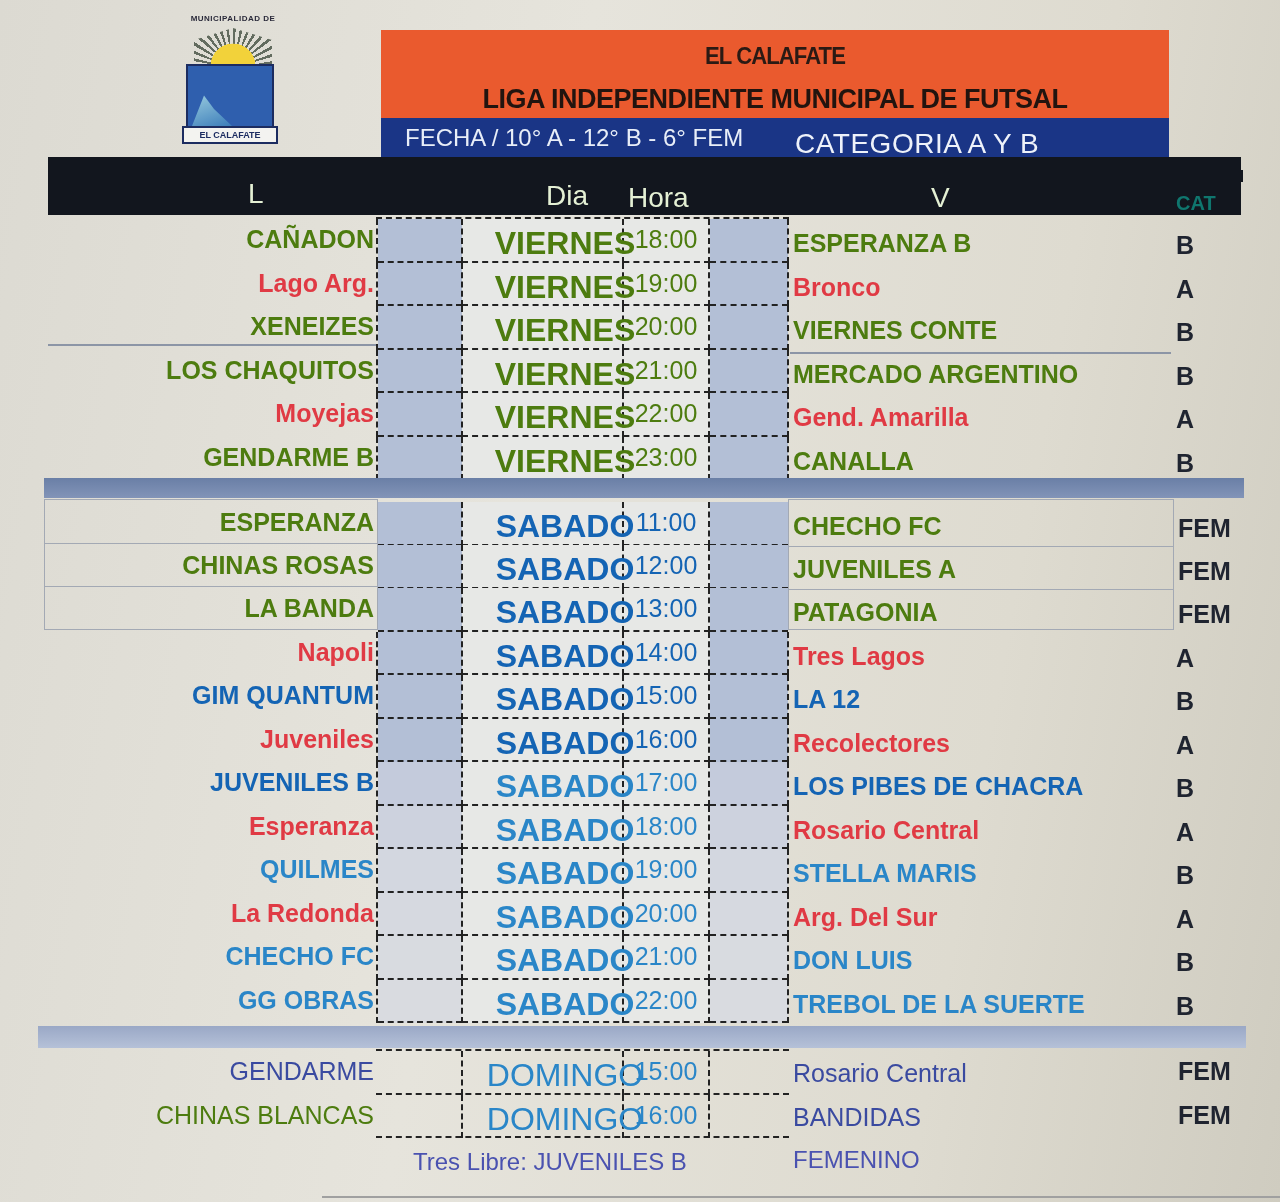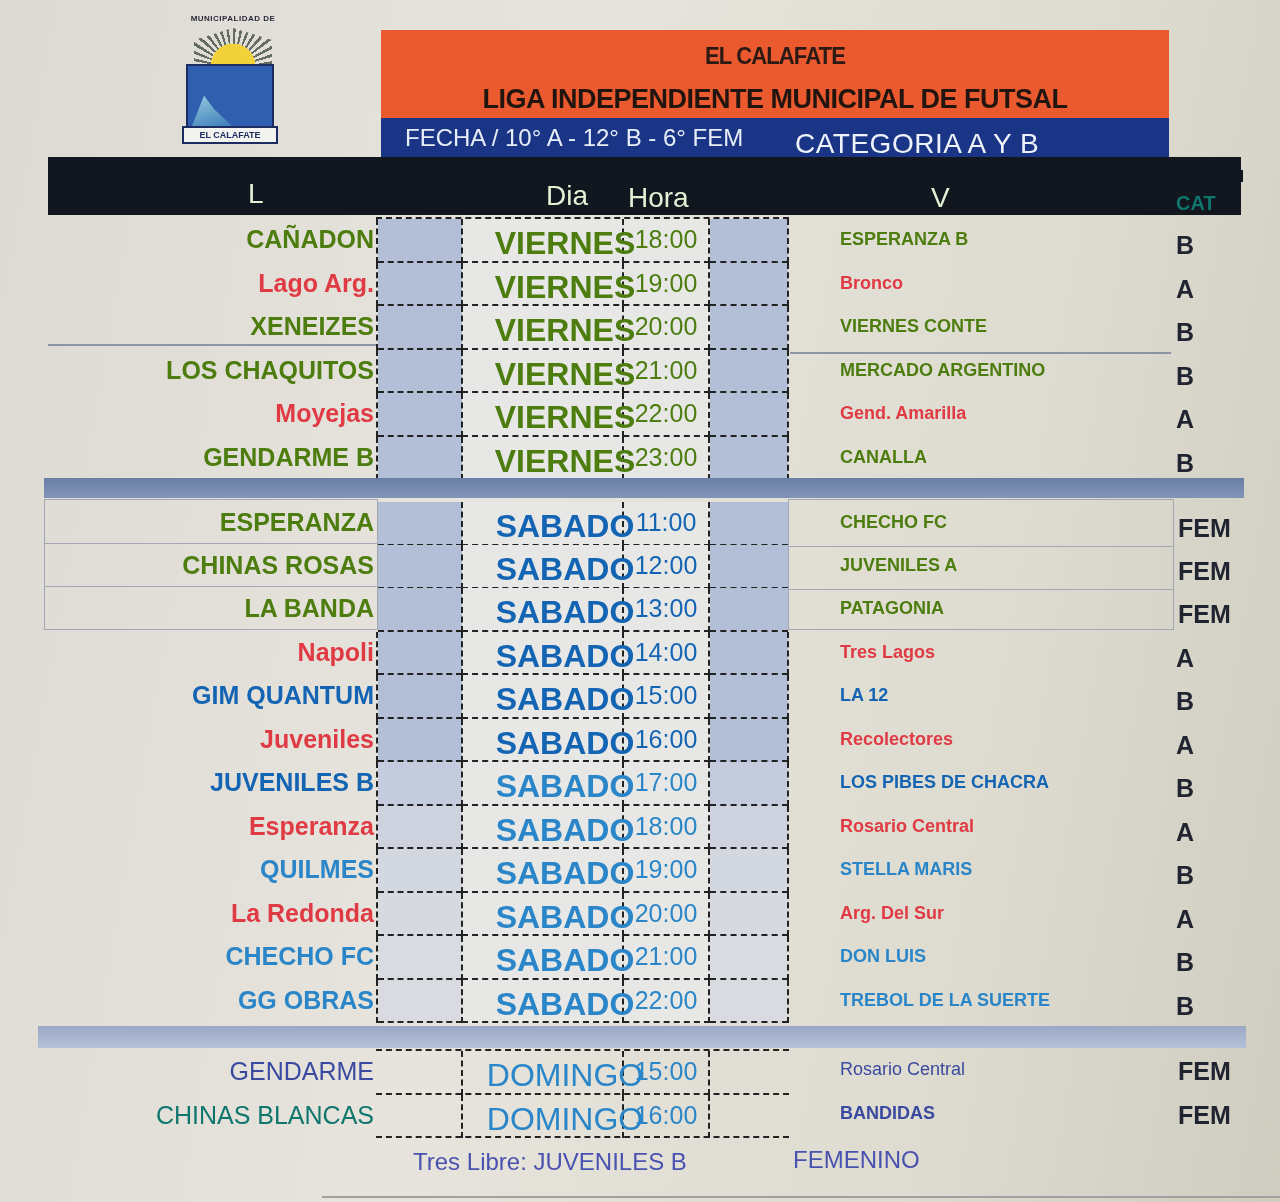--- a/index.html
+++ b/index.html
@@ -49,38 +49,38 @@
   .ch-dia { left: 517px; top: 180px; margin-left: 29px; }
   .ch-hora { left: 628px; top: 182px; }
   .ch-v { left: 931px; top: 182px; }
   .ch-cat { left: 1176px; top: 192px; font-size: 20px; font-weight: bold; color: #0f766e; }
 
   
   .row { position: absolute; left: 0; width: 1280px; height: 43.5px; }
   .home { position: absolute; right: 906px; width: 340px; text-align: right; font-size: 25px; font-weight: bold; top: 6px; white-space: nowrap; }
   .dia { position: absolute; left: 485px; width: 160px; text-align: center; font-size: 32px; font-weight: bold; top: 6px; }
   .hora { position: absolute; left: 622px; width: 88px; text-align: center; font-size: 25px; font-weight: normal; top: 6px; }
-  .away { position: absolute; left: 840px; font-size: 18px; font-weight: bold; top: 10px; white-space: nowrap; }
+  .away { position: absolute; left: 793px; font-size: 25px; font-weight: bold; top: 10px; white-space: nowrap; }
   .cat { position: absolute; left: 1176px; font-size: 25px; font-weight: bold; color: #1f2430; top: 12px; }
   .cat.fem { left: 1178px; }
   .score-l { position: absolute; left: 378px; width: 84px; height: 100%; background: #b3bfd6; border-bottom: 2px dashed #222; }
   .score-r { position: absolute; left: 710px; width: 78px; height: 100%; background: #b3bfd6; border-bottom: 2px dashed #222; }
   .mid { position: absolute; left: 462px; width: 248px; height: 100%; background: #e7e8e6; border-bottom: 2px dashed #222; }
   .vdash1 { position: absolute; left: 376px; height: 100%; border-left: 2px dashed #222; }
   .vdash2 { position: absolute; left: 461px; height: 100%; border-left: 2px dashed #222; }
   .vdash3 { position: absolute; left: 622px; height: 100%; border-left: 2px dashed #222; }
   .vdash4 { position: absolute; left: 708px; height: 100%; border-left: 2px dashed #222; }
   .vdash5 { position: absolute; left: 787px; height: 100%; border-left: 2px dashed #222; }
 
   .c-navy { color: #4d7c0f; }
   .c-blue { color: #1464b4; }
   .c-lblue { color: #2a86c8; }
   .c-red { color: #e03a44; }
   .c-indigo { color: #3a4aa0; }
-  .c-purple { color: #0f766e; }
+  .c-purple { color: #4d7c0f; }
 
   .sep-bar { left: 44px; width: 1200px; height: 20px; background: linear-gradient(#6a7fa6, #8294b8); }
   .sep-bar2 { left: 38px; width: 1208px; height: 22px; background: linear-gradient(#9aa8c6, #b5c1d8); }
 
   .gridline { position: absolute; height: 2px; background: #8c95a6; }
   .fembox { position: absolute; border: 1px solid #a3a9b4; }
 
   .top-dash { left: 376px; top: 217px; width: 413px; border-top: 2px dashed #222; }
   .dom-top { left: 376px; top: 1049px; width: 413px; border-top: 2px dashed #222; }
 
@@ -415,20 +415,20 @@
     <div class="cat fem" style="top:6px">FEM</div>
   </div>
   <div class="row" style="top:1094.5px">
     <div class="mid" style="background:transparent;left:376px;width:413px"></div>
     <div class="vdash2"></div>
       <div class="vdash3"></div>
       <div class="vdash4"></div>
     <div class="home c-purple" style="font-weight:normal">CHINAS BLANCAS</div>
     <div class="dia c-lblue" style="font-weight:normal">DOMINGO</div>
     <div class="hora c-lblue" style="font-weight:normal">16:00</div>
-    <div class="away c-indigo" style="font-weight:bold;top:8px">BANDIDAS</div>
+    <div class="away c-indigo" style="font-weight:normal;top:8px">BANDIDAS</div>
     <div class="cat fem" style="top:6px">FEM</div>
   </div>
 </div>
 
 <div class="abs libre">Tres Libre: JUVENILES B</div>
 <div class="abs femenino">FEMENINO</div>
 <div class="abs footer-line"></div>
 
 </body></html>

